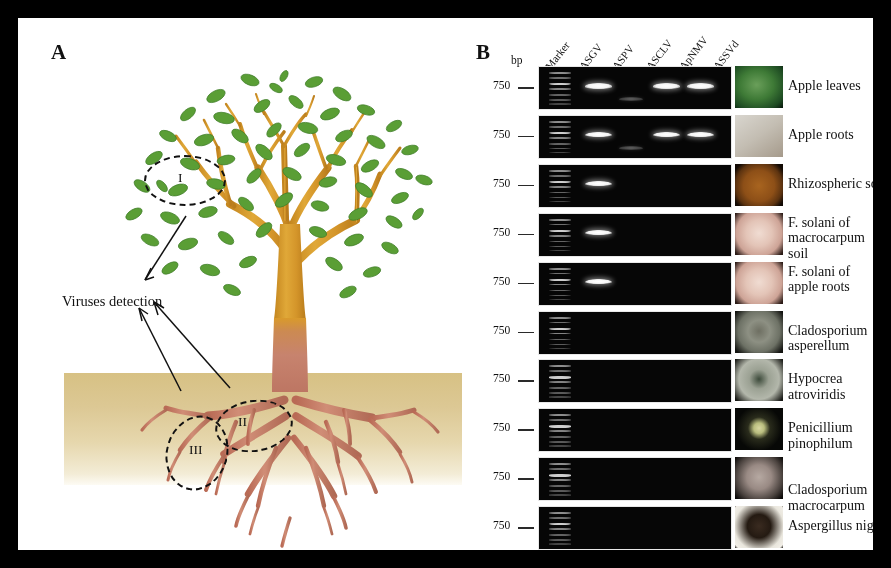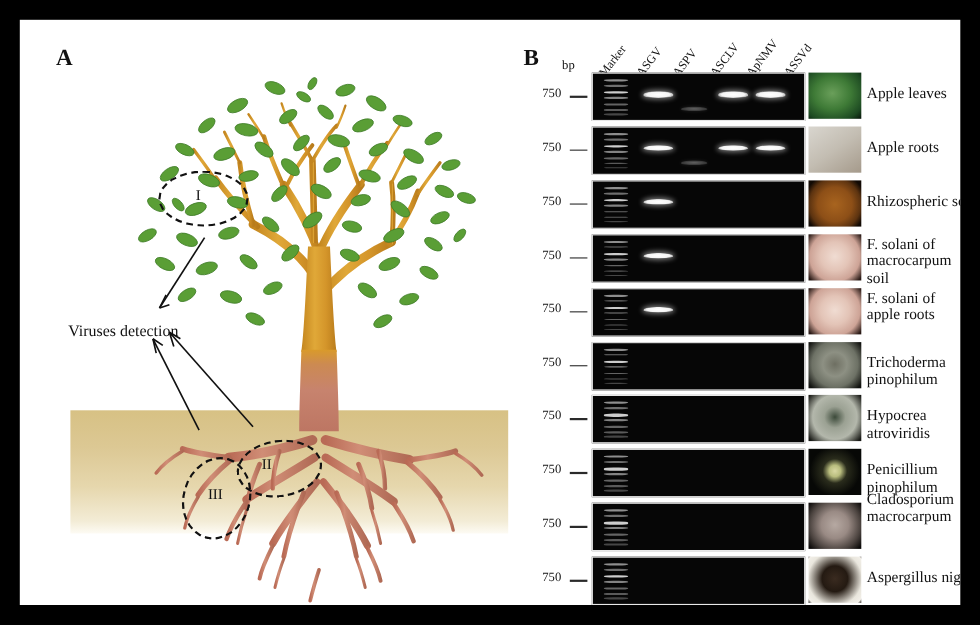--- a/index.html
+++ b/index.html
@@ -338,21 +338,21 @@
               <div class="lrung" style="left: 0px; top: 2px; width: 22px; height: 2px; background: rgba(255, 255, 255, 0.55); filter: blur(0.5px);"></div>
               <div class="lrung" style="left: 0px; top: 7px; width: 22px; height: 1.8px; background: rgba(255, 255, 255, 0.42); filter: blur(0.5px);"></div>
               <div class="lrung" style="left: 0px; top: 13px; width: 22px; height: 2.4px; background: rgba(255, 255, 255, 0.8); filter: blur(0.5px);"></div>
               <div class="lrung" style="left: 0px; top: 18px; width: 22px; height: 1.9px; background: rgba(255, 255, 255, 0.5); filter: blur(0.5px);"></div>
               <div class="lrung" style="left: 0px; top: 24px; width: 22px; height: 1.7px; background: rgba(255, 255, 255, 0.38); filter: blur(0.5px);"></div>
               <div class="lrung" style="left: 0px; top: 29px; width: 22px; height: 1.6px; background: rgba(255, 255, 255, 0.34); filter: blur(0.5px);"></div>
               <div class="lrung" style="left: 0px; top: 33px; width: 22px; height: 1.5px; background: rgba(255, 255, 255, 0.26); filter: blur(0.5px);"></div>
             </div>
           </div>
           <div class="thumb" style="left: 272px; top: 292.5px; width: 48px; height: 42px;background:radial-gradient(circle at 50% 48%, #6e6f62 0%, #8d9083 34%, #6d7165 64%, #121310 92%);"></div>
-          <div class="slabel" style="left: 325px; top: 304.5px; width: 100px;"><span class="it">Trichoderma pinophilum</span></div>
+          <div class="slabel" style="left: 325px; top: 304.5px; width: 100px;"><span class="it">Cladosporium asperellum</span></div>
           <span class="bptick" style="left: 30px; top: 354.4px;">750</span>
           <div class="tickline" style="left: 55px; top: 362.4px; width: 16px;"></div>
           <div class="gelrow" style="left: 75px; top: 341.4px; width: 192px; height: 42px;">
             <div class="ladder" style="left: 10px; top: 3px; width: 22px; height: 36px;">
               <div class="lrung" style="left: 0px; top: 2px; width: 22px; height: 2px; background: rgba(255, 255, 255, 0.55); filter: blur(0.5px);"></div>
               <div class="lrung" style="left: 0px; top: 7px; width: 22px; height: 1.8px; background: rgba(255, 255, 255, 0.42); filter: blur(0.5px);"></div>
               <div class="lrung" style="left: 0px; top: 13px; width: 22px; height: 2.4px; background: rgba(255, 255, 255, 0.8); filter: blur(0.5px);"></div>
               <div class="lrung" style="left: 0px; top: 18px; width: 22px; height: 1.9px; background: rgba(255, 255, 255, 0.5); filter: blur(0.5px);"></div>
               <div class="lrung" style="left: 0px; top: 24px; width: 22px; height: 1.7px; background: rgba(255, 255, 255, 0.38); filter: blur(0.5px);"></div>
               <div class="lrung" style="left: 0px; top: 29px; width: 22px; height: 1.6px; background: rgba(255, 255, 255, 0.34); filter: blur(0.5px);"></div>
@@ -383,21 +383,21 @@
               <div class="lrung" style="left: 0px; top: 2px; width: 22px; height: 2px; background: rgba(255, 255, 255, 0.55); filter: blur(0.5px);"></div>
               <div class="lrung" style="left: 0px; top: 7px; width: 22px; height: 1.8px; background: rgba(255, 255, 255, 0.42); filter: blur(0.5px);"></div>
               <div class="lrung" style="left: 0px; top: 13px; width: 22px; height: 2.4px; background: rgba(255, 255, 255, 0.8); filter: blur(0.5px);"></div>
               <div class="lrung" style="left: 0px; top: 18px; width: 22px; height: 1.9px; background: rgba(255, 255, 255, 0.5); filter: blur(0.5px);"></div>
               <div class="lrung" style="left: 0px; top: 24px; width: 22px; height: 1.7px; background: rgba(255, 255, 255, 0.38); filter: blur(0.5px);"></div>
               <div class="lrung" style="left: 0px; top: 29px; width: 22px; height: 1.6px; background: rgba(255, 255, 255, 0.34); filter: blur(0.5px);"></div>
               <div class="lrung" style="left: 0px; top: 33px; width: 22px; height: 1.5px; background: rgba(255, 255, 255, 0.26); filter: blur(0.5px);"></div>
             </div>
           </div>
           <div class="thumb" style="left: 272px; top: 439.2px; width: 48px; height: 42px;background:radial-gradient(circle at 50% 48%, #b6a9a2 0%, #998a84 38%, #4a423e 72%, #0c0a09 94%);"></div>
-          <div class="slabel" style="left: 325px; top: 429px; width: 100px;"><span class="it">Cladosporium macrocarpum</span></div>
+          <div class="slabel" style="left: 325px; top: 464px; width: 100px;"><span class="it">Cladosporium macrocarpum</span></div>
           <span class="bptick" style="left: 30px; top: 501.1px;">750</span>
           <div class="tickline" style="left: 55px; top: 509.1px; width: 16px;"></div>
           <div class="gelrow" style="left: 75px; top: 488.1px; width: 192px; height: 42px;">
             <div class="ladder" style="left: 10px; top: 3px; width: 22px; height: 36px;">
               <div class="lrung" style="left: 0px; top: 2px; width: 22px; height: 2px; background: rgba(255, 255, 255, 0.55); filter: blur(0.5px);"></div>
               <div class="lrung" style="left: 0px; top: 7px; width: 22px; height: 1.8px; background: rgba(255, 255, 255, 0.42); filter: blur(0.5px);"></div>
               <div class="lrung" style="left: 0px; top: 13px; width: 22px; height: 2.4px; background: rgba(255, 255, 255, 0.8); filter: blur(0.5px);"></div>
               <div class="lrung" style="left: 0px; top: 18px; width: 22px; height: 1.9px; background: rgba(255, 255, 255, 0.5); filter: blur(0.5px);"></div>
               <div class="lrung" style="left: 0px; top: 24px; width: 22px; height: 1.7px; background: rgba(255, 255, 255, 0.38); filter: blur(0.5px);"></div>
               <div class="lrung" style="left: 0px; top: 29px; width: 22px; height: 1.6px; background: rgba(255, 255, 255, 0.34); filter: blur(0.5px);"></div>

